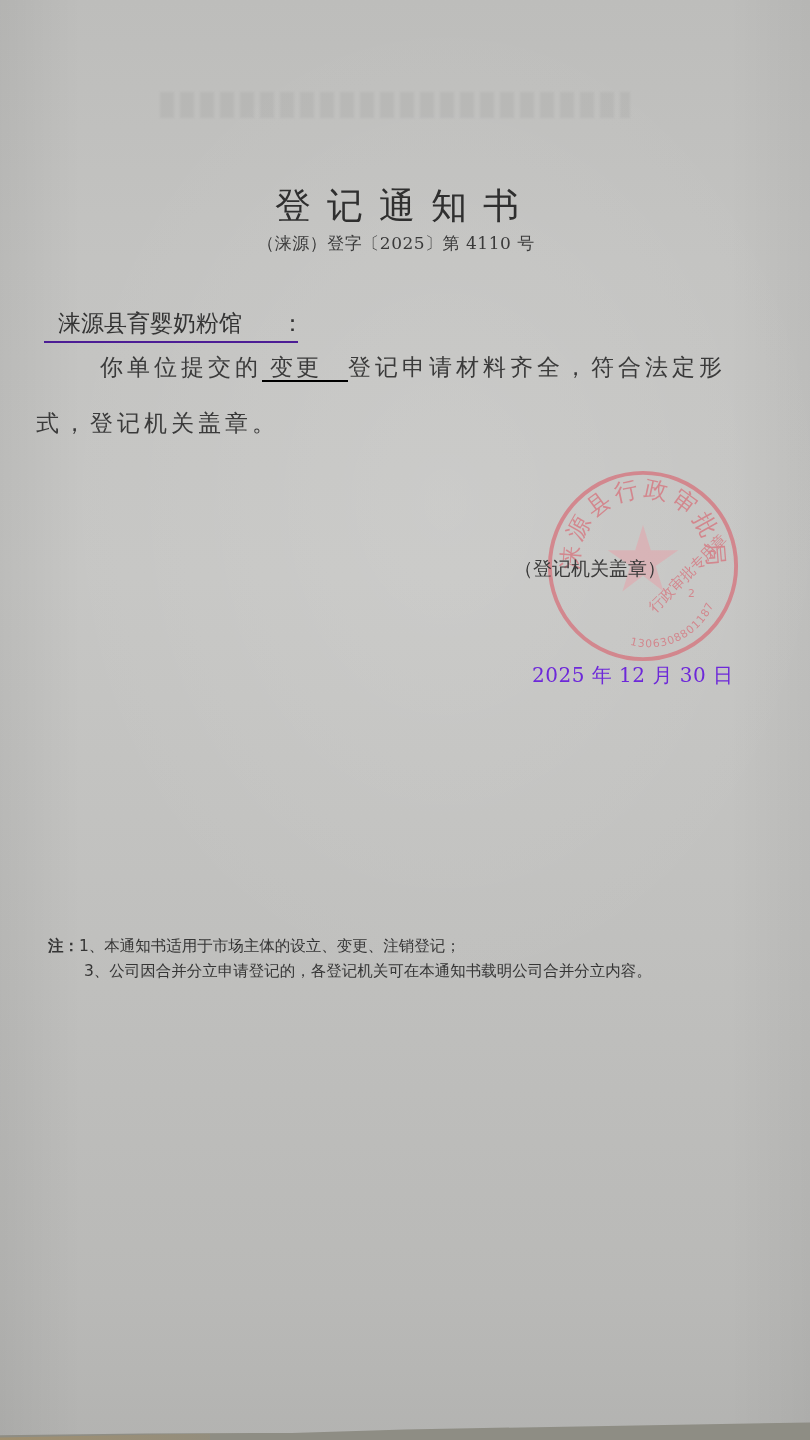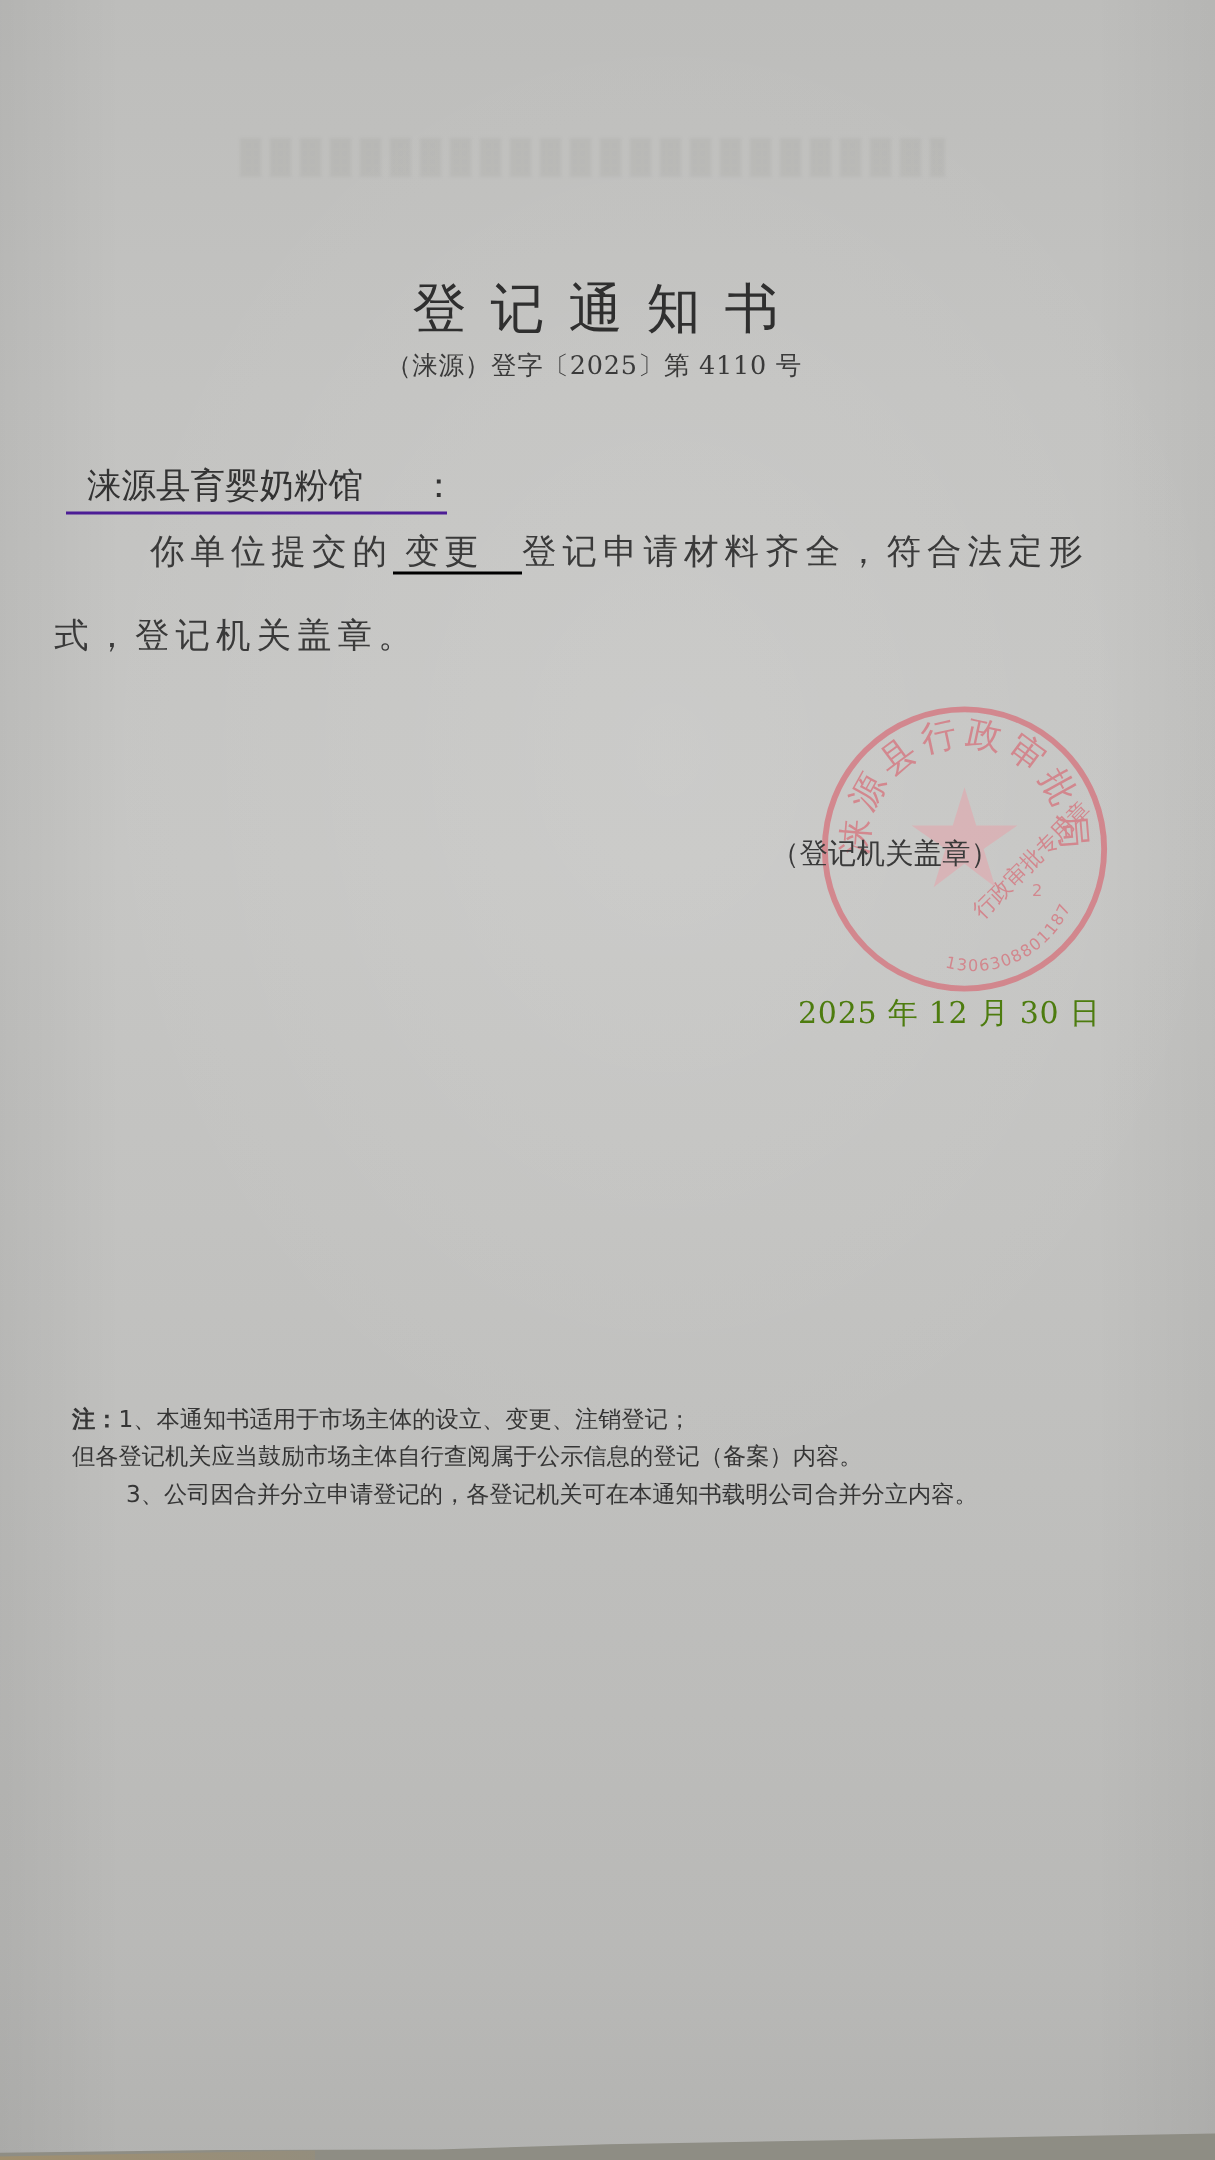--- a/index.html
+++ b/index.html
@@ -138,21 +138,21 @@
       font-size: 19px;
       color: #3a3a3a;
       white-space: nowrap;
       z-index: 2;
     }
     .date {
       position: absolute;
       left: 532px;
       top: 662px;
       font-size: 20px;
-      color: #4d7c0f;
+      color: #6d28d9;
       white-space: nowrap;
       letter-spacing: 0.5px;
     }
 
     .notes {
       position: absolute;
       left: 48px;
       top: 934px;
       width: 740px;
       font-family: "DejaVu Sans", "Liberation Sans", sans-serif;
@@ -205,18 +205,17 @@
 </svg>
 
 <div class="seal-label">（登记机关盖章）</div>
 
 <div class="date">2025 年 12 月 30 日</div>
 
 <div class="notes">
   <div class="note-line">
     <span class="note-label">注：</span><span>1、本通知书适用于市场主体的设立、变更、注销登记；</span>
   </div>
-  <div class="note-line">但各登记机关应当鼓励市场主体自行查阅属于公示信息的登记（备案）内容。</div>
   <div class="note-line note-indent">3、公司因合并分立申请登记的，各登记机关可在本通知书载明公司合并分立内容。</div>
 </div>
 
 <div class="desk"></div>
 <div class="desk-edge"></div>
 
 </body></html>

